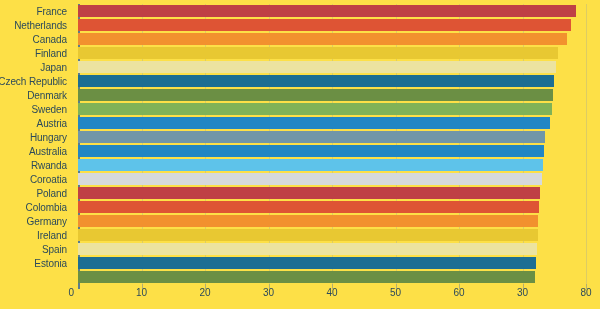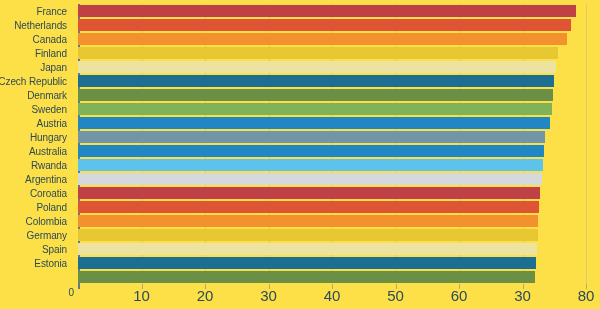--- a/index.html
+++ b/index.html
@@ -68,21 +68,21 @@
   }
   
   .xaxis{
     position:absolute;
     left:0; top:287px;
     width:600px; height:22px;
   }
   .xtick{
     position:absolute;
     top:0;
-    font-size:15px;
+    font-size:10px;
     color:#2c4a5a;
     transform:translateX(-50%);
     text-align:center;
   }
   .xtickmark{
     position:absolute;
     top:-3px;
     width:1px;height:5px;
     background:rgba(120,135,145,0.55);
   }
@@ -106,25 +106,25 @@
       <div class="ylabel" style="height: 14px; color: rgb(44, 74, 90);">Canada</div>
       <div class="ylabel" style="height: 14px; color: rgb(44, 74, 90);">Finland</div>
       <div class="ylabel" style="height: 14px; color: rgb(44, 74, 90); padding-left: 13px;">Japan</div>
       <div class="ylabel" style="height: 14px; color: rgb(44, 74, 90); padding-left: 6px;">Czech Republic</div>
       <div class="ylabel" style="height: 14px; color: rgb(44, 74, 90);">Denmark</div>
       <div class="ylabel" style="height: 14px; color: rgb(44, 74, 90);">Sweden</div>
       <div class="ylabel" style="height: 14px; color: rgb(44, 74, 90);">Austria</div>
       <div class="ylabel" style="height: 14px; color: rgb(44, 74, 90);">Hungary</div>
       <div class="ylabel" style="height: 14px; color: rgb(44, 74, 90);">Australia</div>
       <div class="ylabel" style="height: 14px; color: rgb(44, 74, 90);">Rwanda</div>
-      <div class="ylabel" style="height: 14px; color: rgb(44, 74, 90);">Argentina</div>
       <div class="ylabel" style="height: 14px; color: rgb(44, 74, 90); text-align: center;">Coroatia</div>
       <div class="ylabel" style="height: 14px; color: rgb(44, 74, 90);">Poland</div>
       <div class="ylabel" style="height: 14px; color: rgb(44, 74, 90);">Colombia</div>
       <div class="ylabel" style="height: 14px; color: rgb(44, 74, 90);">Germany</div>
+      <div class="ylabel" style="height: 14px; color: rgb(44, 74, 90);">Ireland</div>
       <div class="ylabel" style="height: 14px; color: rgb(44, 74, 90);">Spain</div>
       <div class="ylabel" style="height: 14px; color: rgb(44, 74, 90); margin-left: 36px;">Estonia</div>
     </div>
 
   <div class="axis-line"></div>
 
   <div class="plot">
     <div class="gridlines">
         <div class="gridline" style="left: 63.5px;"></div>
         <div class="gridline" style="left: 127px;"></div>

